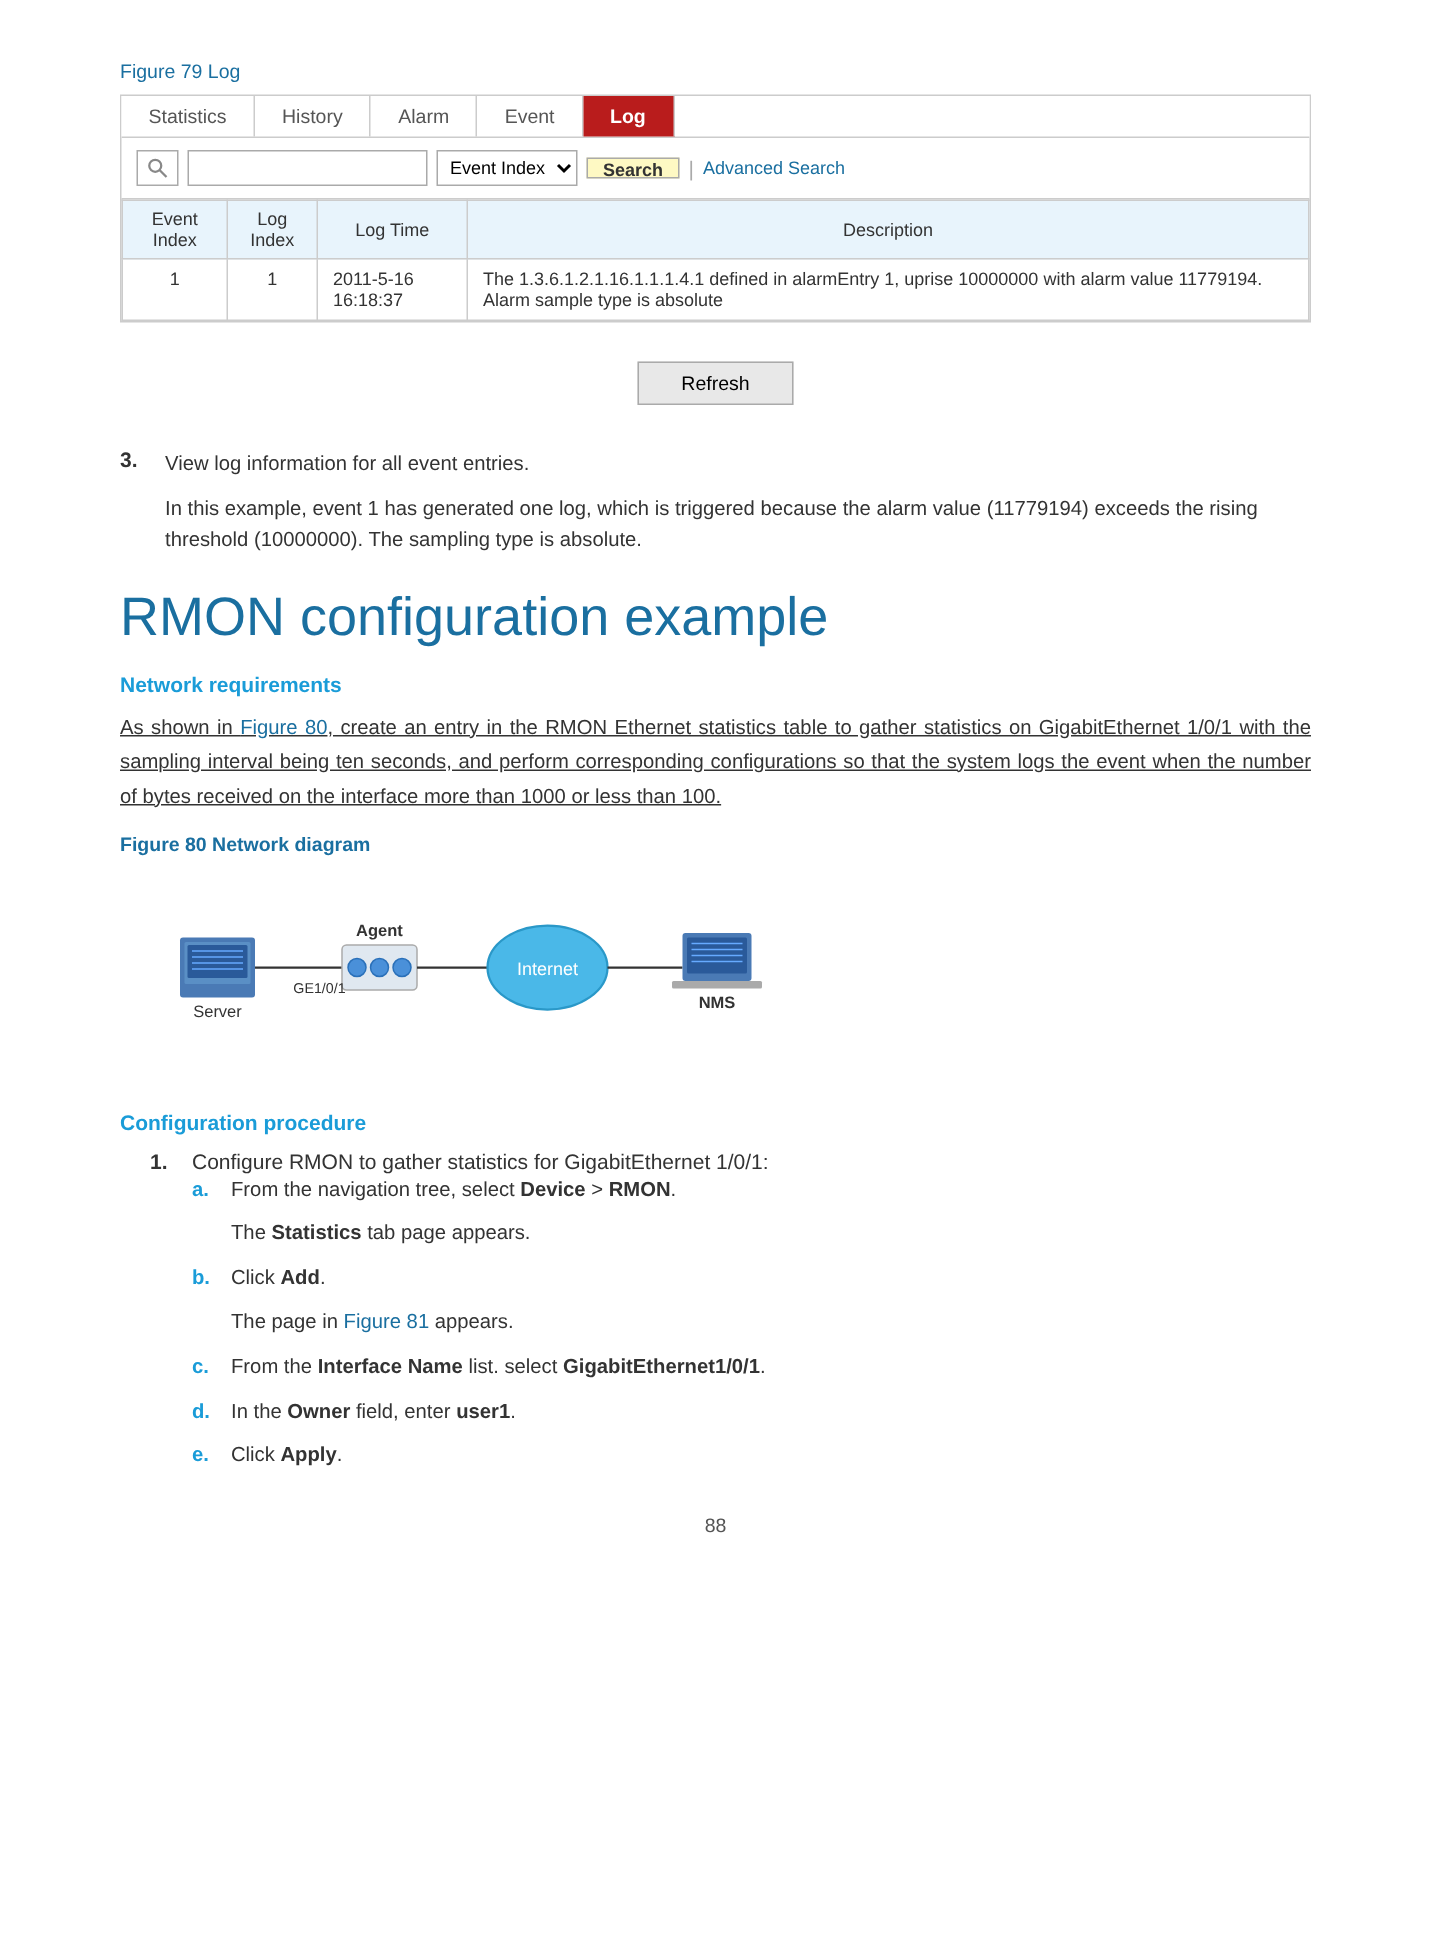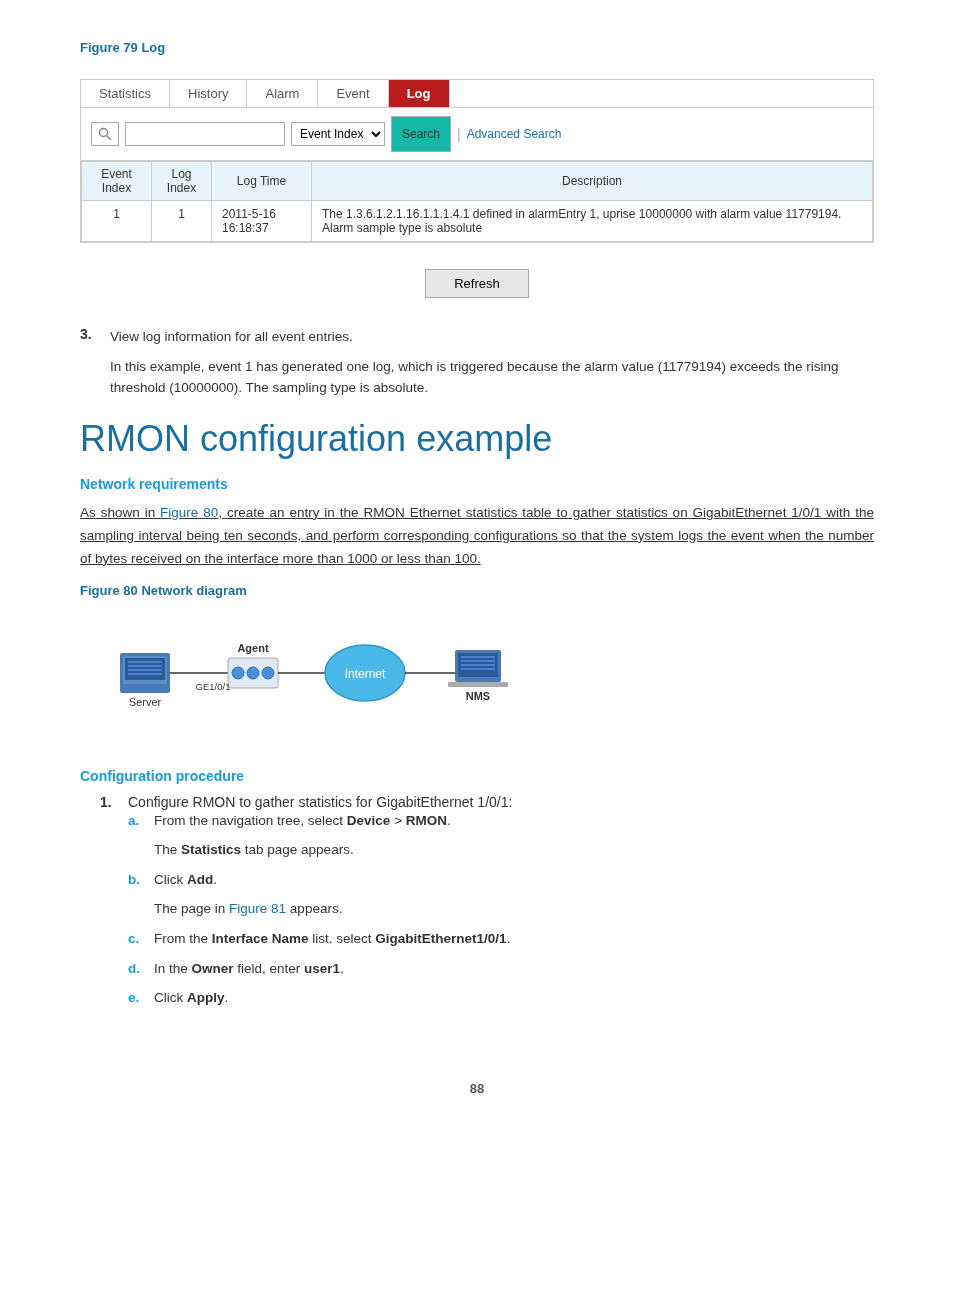--- a/index.html
+++ b/index.html
@@ -9,22 +9,22 @@
       color: #333;
       background: #fff;
       width: 954px;
       min-height: 1296px;
       padding: 40px 80px;
     }
 
     .figure-title {
       color: #1a6fa0;
       font-size: 13px;
-      font-weight: bold;
-      margin-bottom: 24px;
+      font-weight: normal;
+      margin-bottom: 8px;
     }
 
     .log-table-wrapper {
       border: 1px solid #ccc;
       margin-bottom: 12px;
     }
 
     .tab-bar {
       display: flex;
       border-bottom: 1px solid #ccc;
@@ -73,27 +73,28 @@
 
     .event-index-select {
       border: 1px solid #aaa;
       height: 24px;
       font-size: 12px;
       padding: 0 4px;
       background: #fff;
     }
 
     .search-btn {
-      background: #14b8a6;
+      background: #fef9c3;
       border: 1px solid #aaa;
-      height: 36px;
+      height: 14px;
       padding: 0 10px;
       font-size: 12px;
       cursor: pointer;
       color: #333;
+      font-weight: bold;
     }
 
     .advanced-search-link {
       color: #1a6fa0;
       font-size: 12px;
       text-decoration: none;
       cursor: pointer;
     }
 
     .log-table {
@@ -224,24 +225,23 @@
     }
 
     .sub-step-label {
       font-weight: bold;
       color: #1a9cd8;
       min-width: 18px;
     }
 
     .page-number {
       text-align: center;
-      margin-top: 64px;
+      margin-top: 20px;
       font-size: 13px;
       color: #555;
-      font-weight: bold;
     }
 
     .bold { font-weight: bold; }
 
     
     .diagram-svg {
       width: 420px;
       height: 130px;
     }
   </style>

